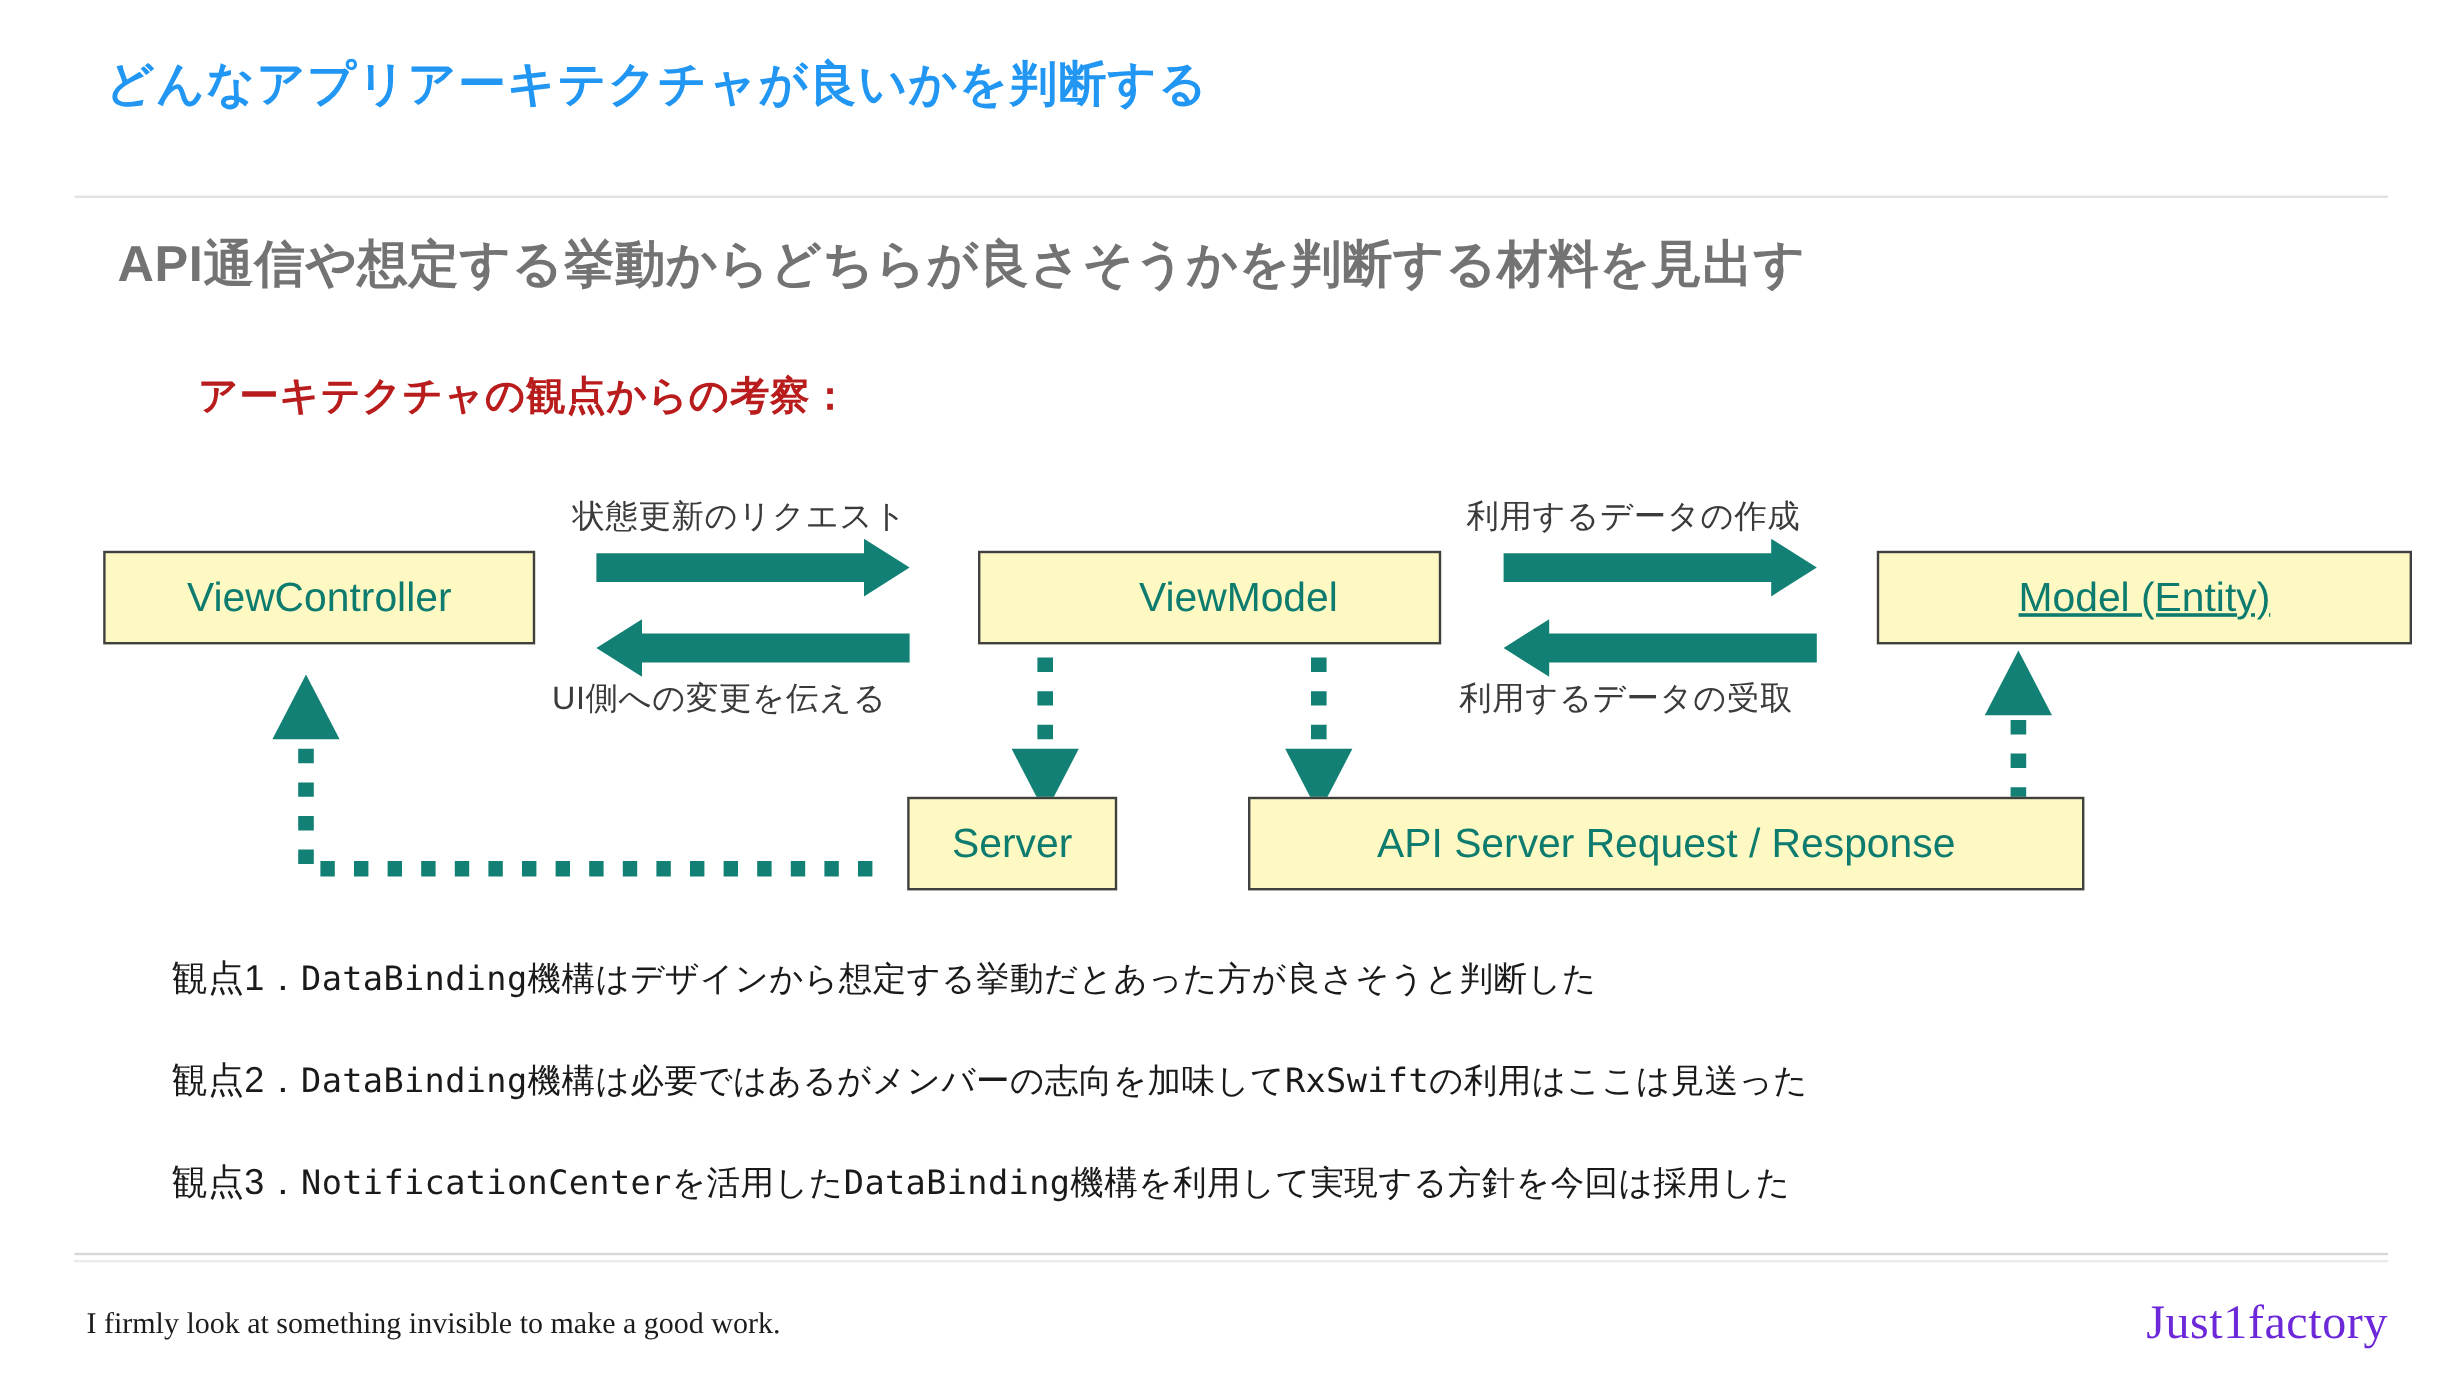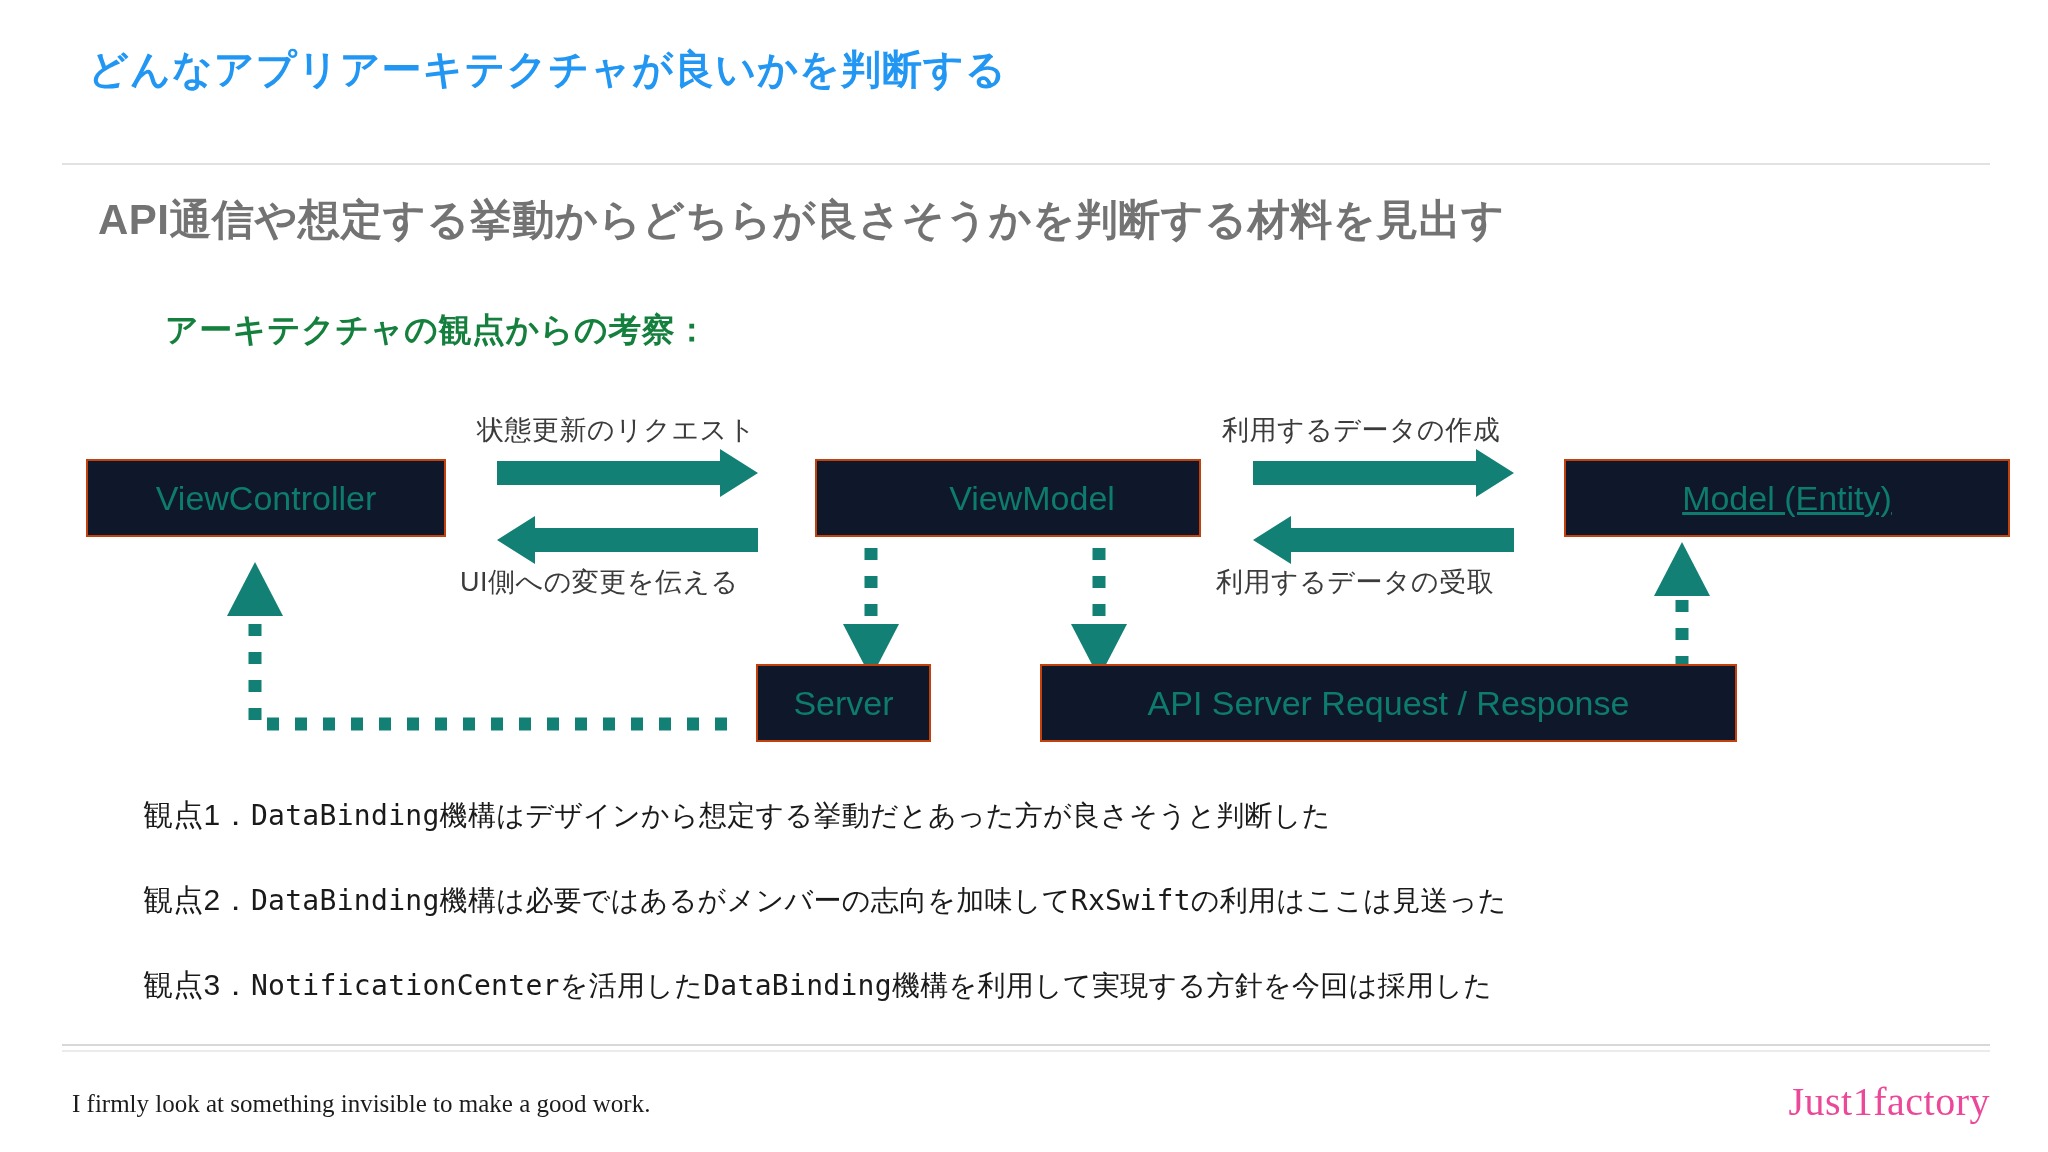--- a/index.html
+++ b/index.html
@@ -26,31 +26,31 @@
   
   .subtitle{
     position:absolute;left:98px;top:192px;
     font-size:42px;font-weight:700;color:#737373;
     white-space:nowrap;letter-spacing:0.5px;
   }
 
   
   .section-heading{
     position:absolute;left:165px;top:308px;
-    font-size:33px;font-weight:700;color:#15803d;
+    font-size:33px;font-weight:700;color:#b91c1c;
     white-space:nowrap;letter-spacing:0.5px;text-align:right;
   }
 
   
   .diagram{position:absolute;left:0;top:380px;width:2048px;height:380px;}
 
   .node{
     position:absolute;
-    border:2px solid #c2410c;
-    background:#0f172a;
+    border:2px solid #404040;
+    background:#fef9c3;
     color:#0d7b6e;
     display:flex;align-items:center;justify-content:center;
     font-size:34px;font-weight:400;
     white-space:nowrap;
     box-sizing:border-box;
   }
   .node-vc   {left:86px; top:79px;  width:360px;height:78px;}
   .node-vm   {left:815px;top:79px;  width:386px;height:78px;padding-left:48px;}
   .node-model{left:1564px;top:79px; width:446px;height:78px;text-decoration:underline;}
   .node-state{left:756px;top:284px; width:175px;height:78px;}
@@ -83,21 +83,21 @@
   .footer-rule-a{position:absolute;left:62px;top:1044px;width:1928px;height:2px;background:#d8d8d8;}
   .footer-rule-b{position:absolute;left:62px;top:1050px;width:1928px;height:2px;background:#ebebeb;}
   .footer-tagline{
     position:absolute;left:72px;top:1090px;
     font-family:"Liberation Serif", serif;
     font-size:25px;color:#1c1c1c;white-space:nowrap;
   }
   .footer-logo{
     position:absolute;right:58px;top:1078px;
     font-family:"Liberation Serif", serif;
-    font-size:40px;color:#ec4899;white-space:nowrap;letter-spacing:0.5px;
+    font-size:40px;color:#6d28d9;white-space:nowrap;letter-spacing:0.5px;
   }
 </style>
 </head>
 <body>
 
 <div class="slide">
 
   <div class="title">どんなアプリアーキテクチャが良いかを判断する</div>
   <div class="title-rule"></div>
 

